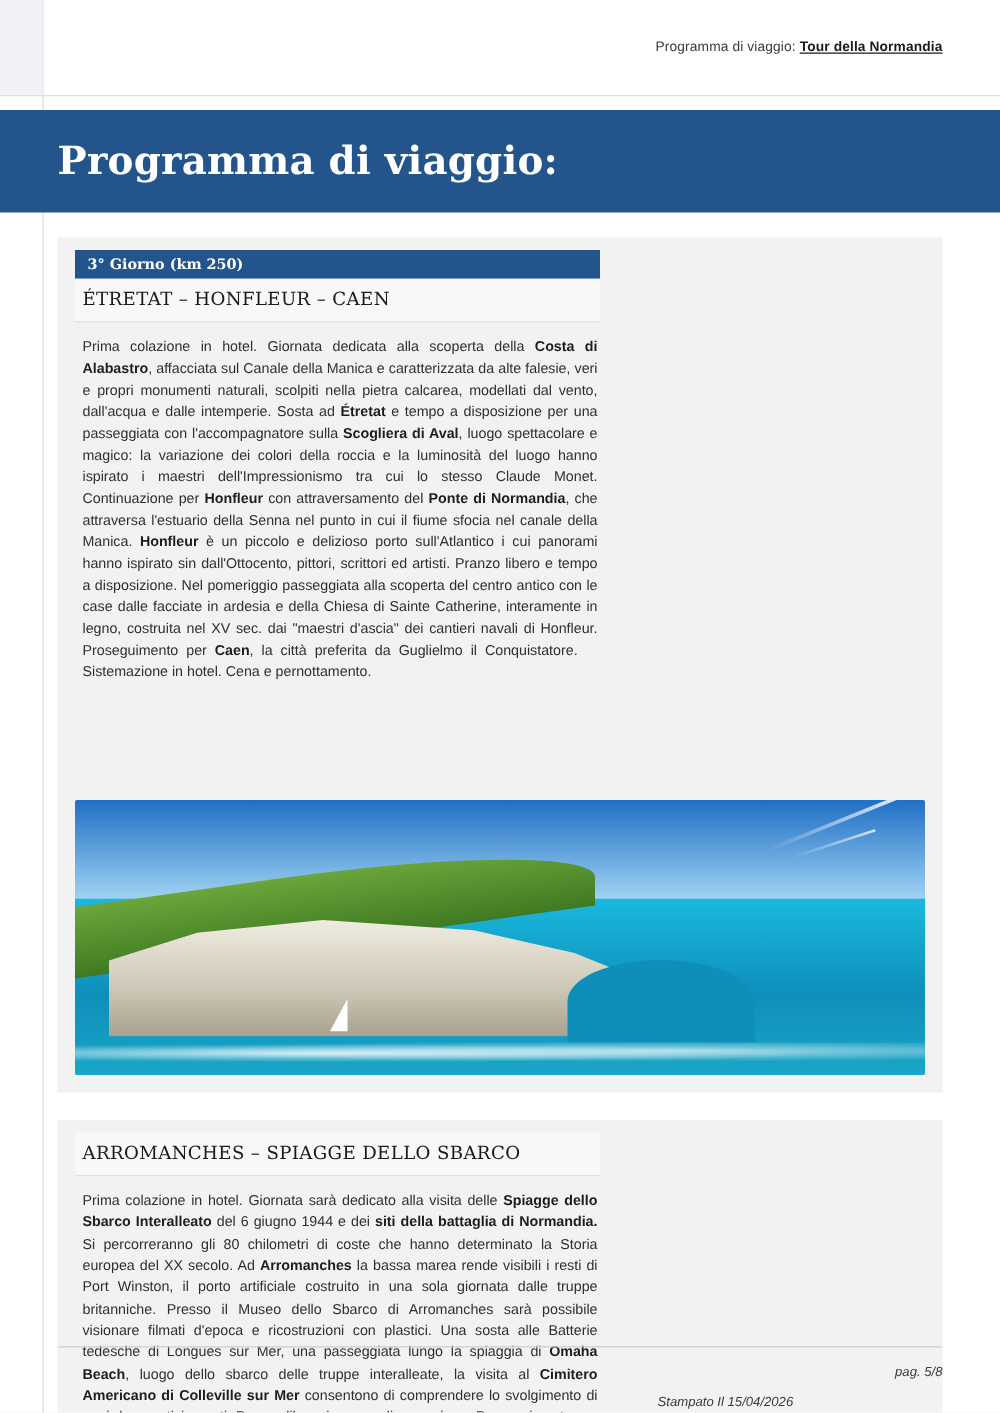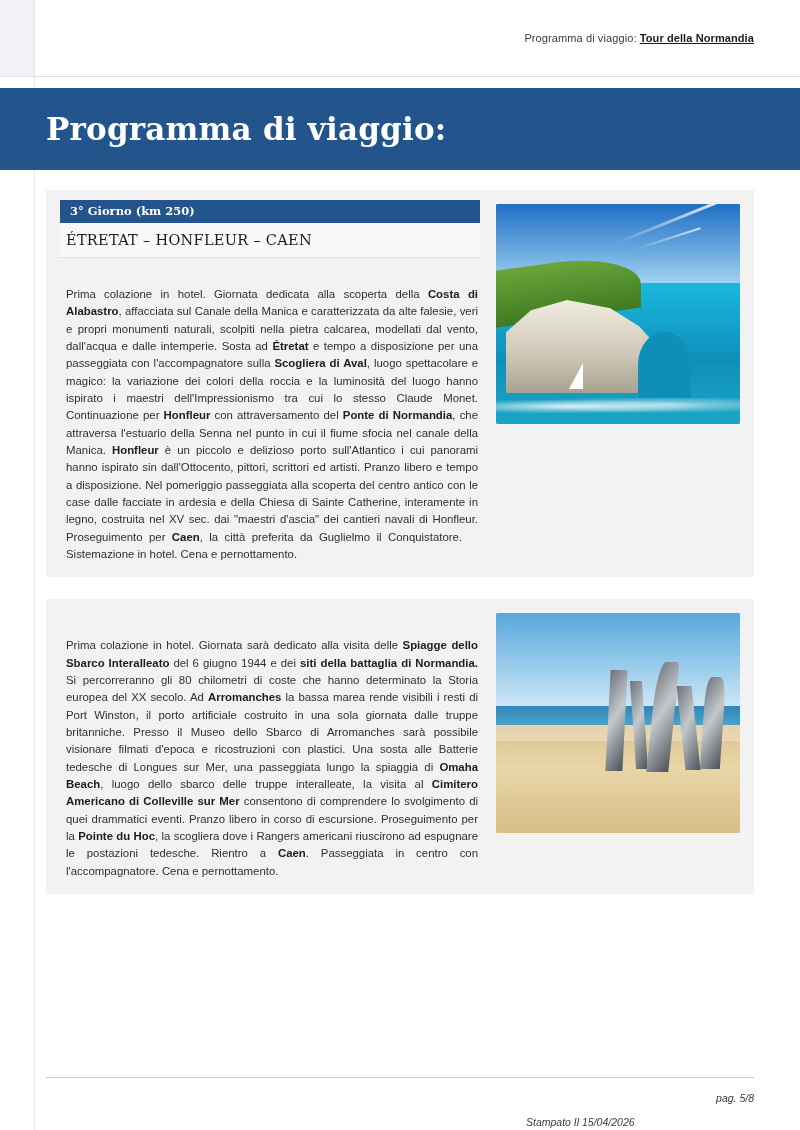--- a/index.html
+++ b/index.html
@@ -106,20 +106,21 @@
     background: #f2f2f2;
     position: relative;
     box-sizing: border-box;
     padding: 10px 14px 14px 14px;
     margin-bottom: 22px;
   }
 
   .card-inner {
     display: flex;
     gap: 16px;
+    flex-direction: column;
   }
   .card-left {
     width: 420px;
     flex: 0 0 420px;
   }
   .card-right {
     flex: 1 1 auto;
     padding-top: 4px;
   }
 
@@ -137,21 +138,21 @@
     font-family: "DejaVu Serif", serif;
     font-weight: normal;
     font-size: 14.5px;
     color: #1a1a1a;
     letter-spacing: 0.3px;
     padding: 9px 2px 9px 6px;
     background: #f8f8f8;
     border-bottom: 1px solid #e0e0e0;
   }
   .day-body {
-    margin-top: 28px;
+    margin-top: 12px;
     font-size: 11.4px;
     line-height: 1.52;
     text-align: justify;
     color: #2f2f2f;
     padding: 0 2px 0 6px;
   }
   .day-body b {
     color: #1d1d1d;
   }
 
@@ -315,20 +316,21 @@
           <div class="boat"></div>
           <div class="foam"></div>
         </div>
       </div>
     </div>
   </div>
 
   <div class="day-card">
     <div class="card-inner">
       <div class="card-left">
+        <div class="day-route">ARROMANCHES – SPIAGGE DELLO SBARCO</div>
         <div class="day-body">Prima colazione in hotel. Giornata sarà dedicato alla visita delle <b>Spiagge dello Sbarco Interalleato</b> del 6 giugno 1944 e dei <b>siti della battaglia di Normandia.</b> Si percorreranno gli 80 chilometri di coste che hanno determinato la Storia europea del XX secolo. Ad <b>Arromanches</b> la bassa marea rende visibili i resti di Port Winston, il porto artificiale costruito in una sola giornata dalle truppe britanniche. Presso il Museo dello Sbarco di Arromanches sarà possibile visionare filmati d'epoca e ricostruzioni con plastici. Una sosta alle Batterie tedesche di Longues sur Mer, una passeggiata lungo la spiaggia di <b>Omaha Beach</b>, luogo dello sbarco delle truppe interalleate, la visita al <b>Cimitero Americano di Colleville sur Mer</b> consentono di comprendere lo svolgimento di quei drammatici eventi. Pranzo libero in corso di escursione. Proseguimento per la <b>Pointe du Hoc</b>, la scogliera dove i Rangers americani riuscirono ad espugnare le postazioni tedesche. Rientro a <b>Caen</b>. Passeggiata in centro con l'accompagnatore. Cena e pernottamento.</div>
       </div>
       <div class="card-right">
         <div class="photo photo-beach">
           <div class="bsky"></div>
           <div class="bsea"></div>
           <div class="bsand"></div>
           <div class="wet"></div>
           <div class="sculpt s1"></div>
           <div class="sculpt s2"></div>

